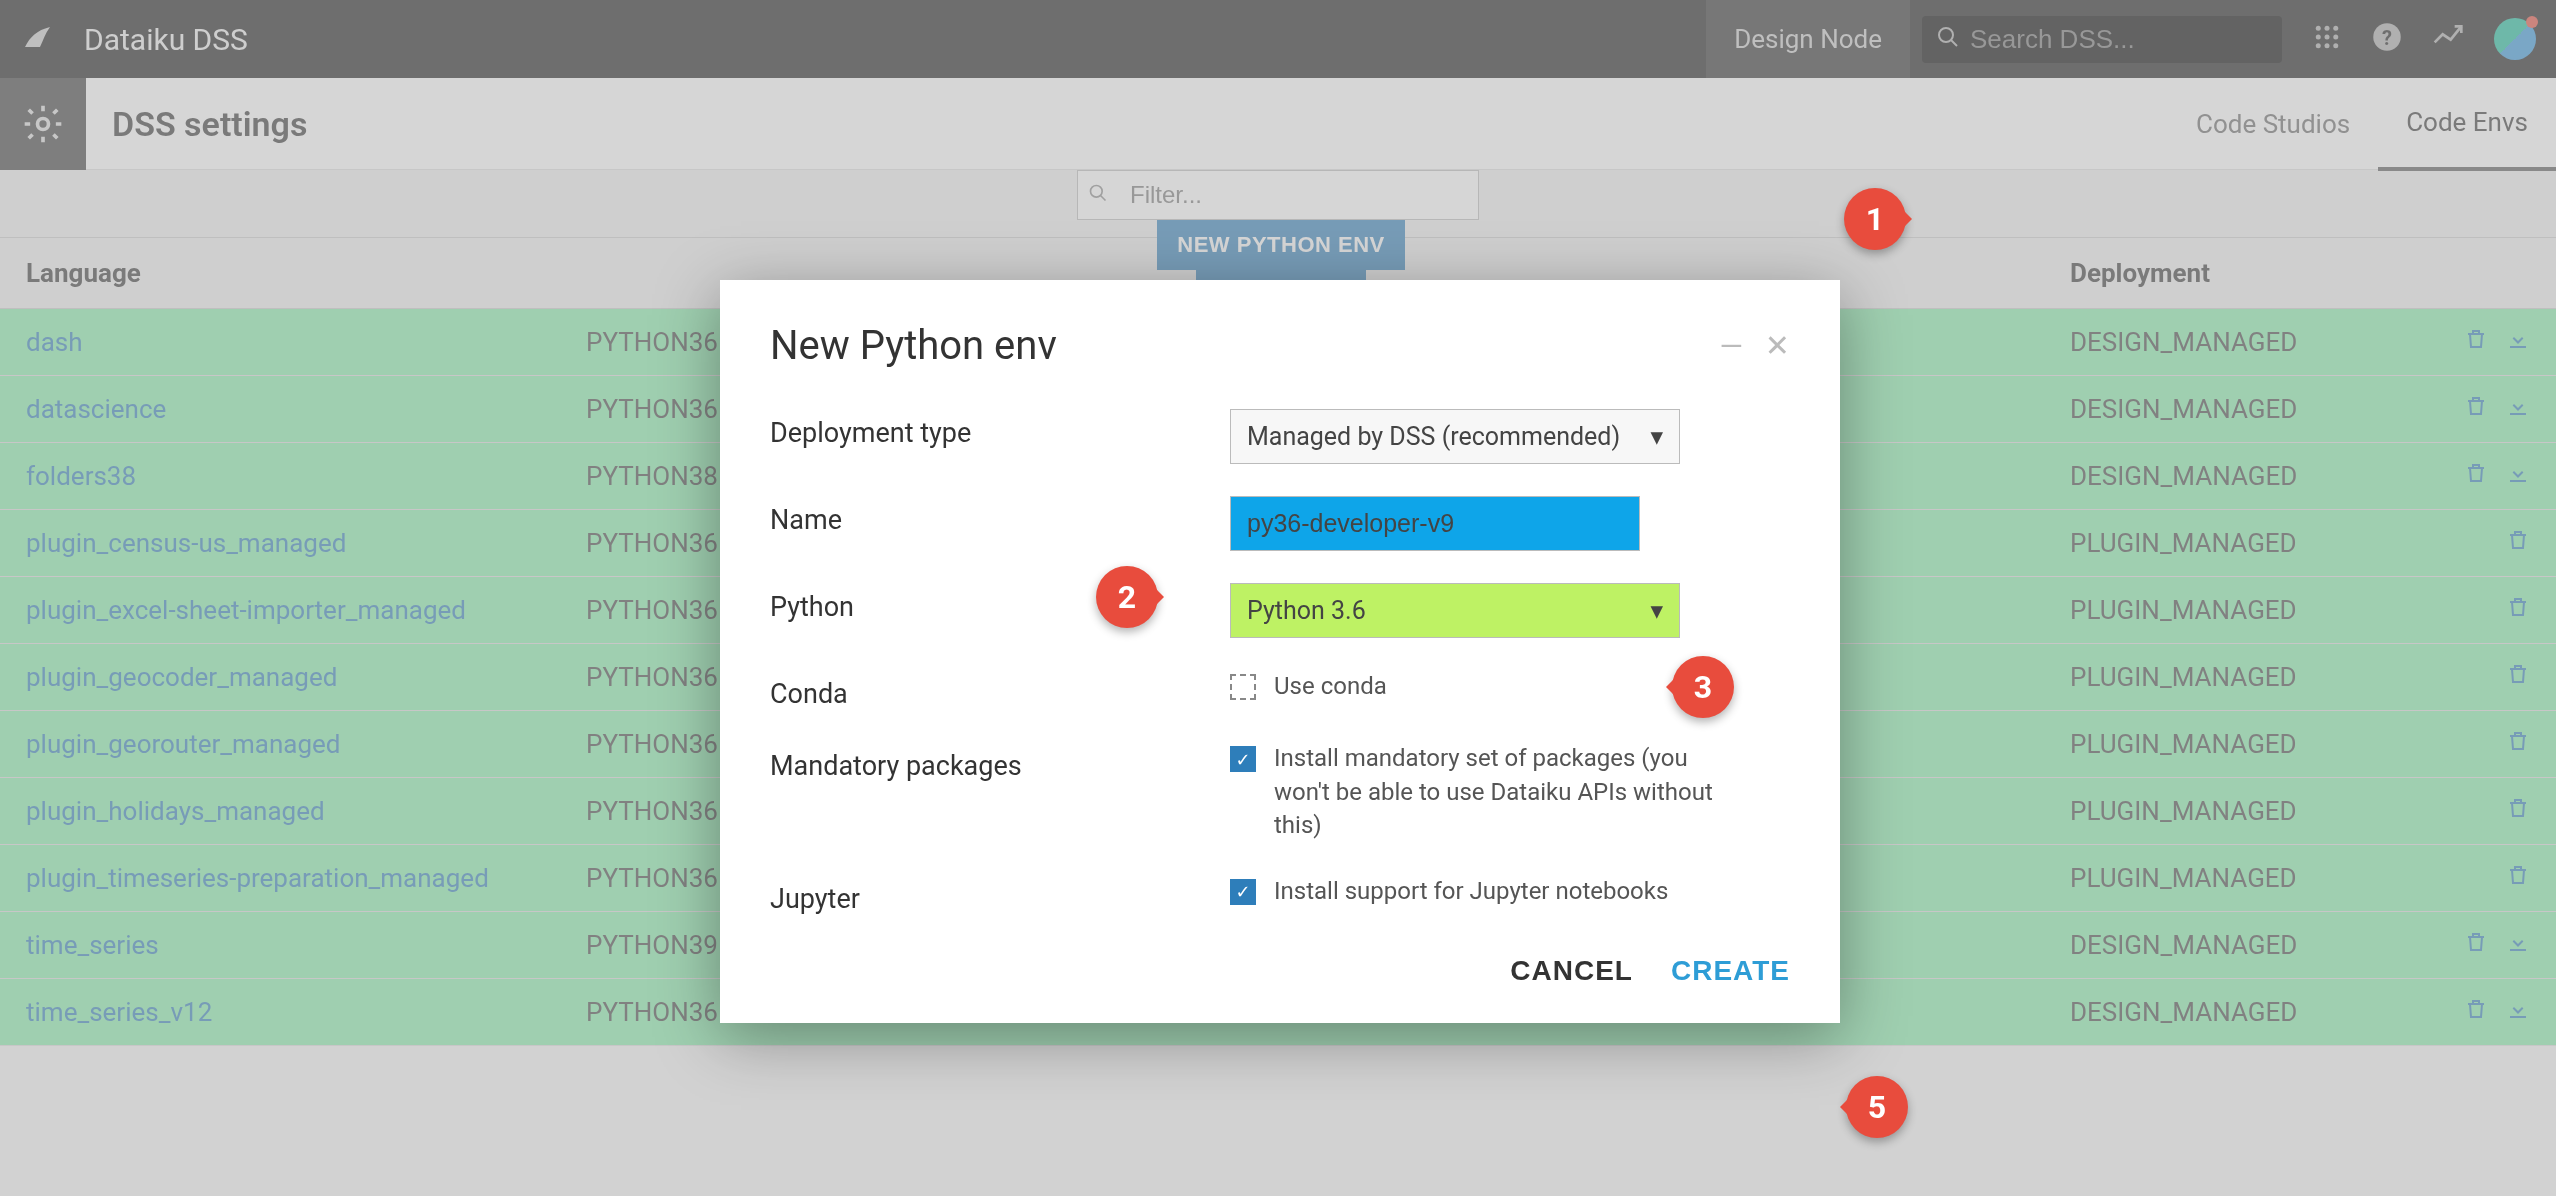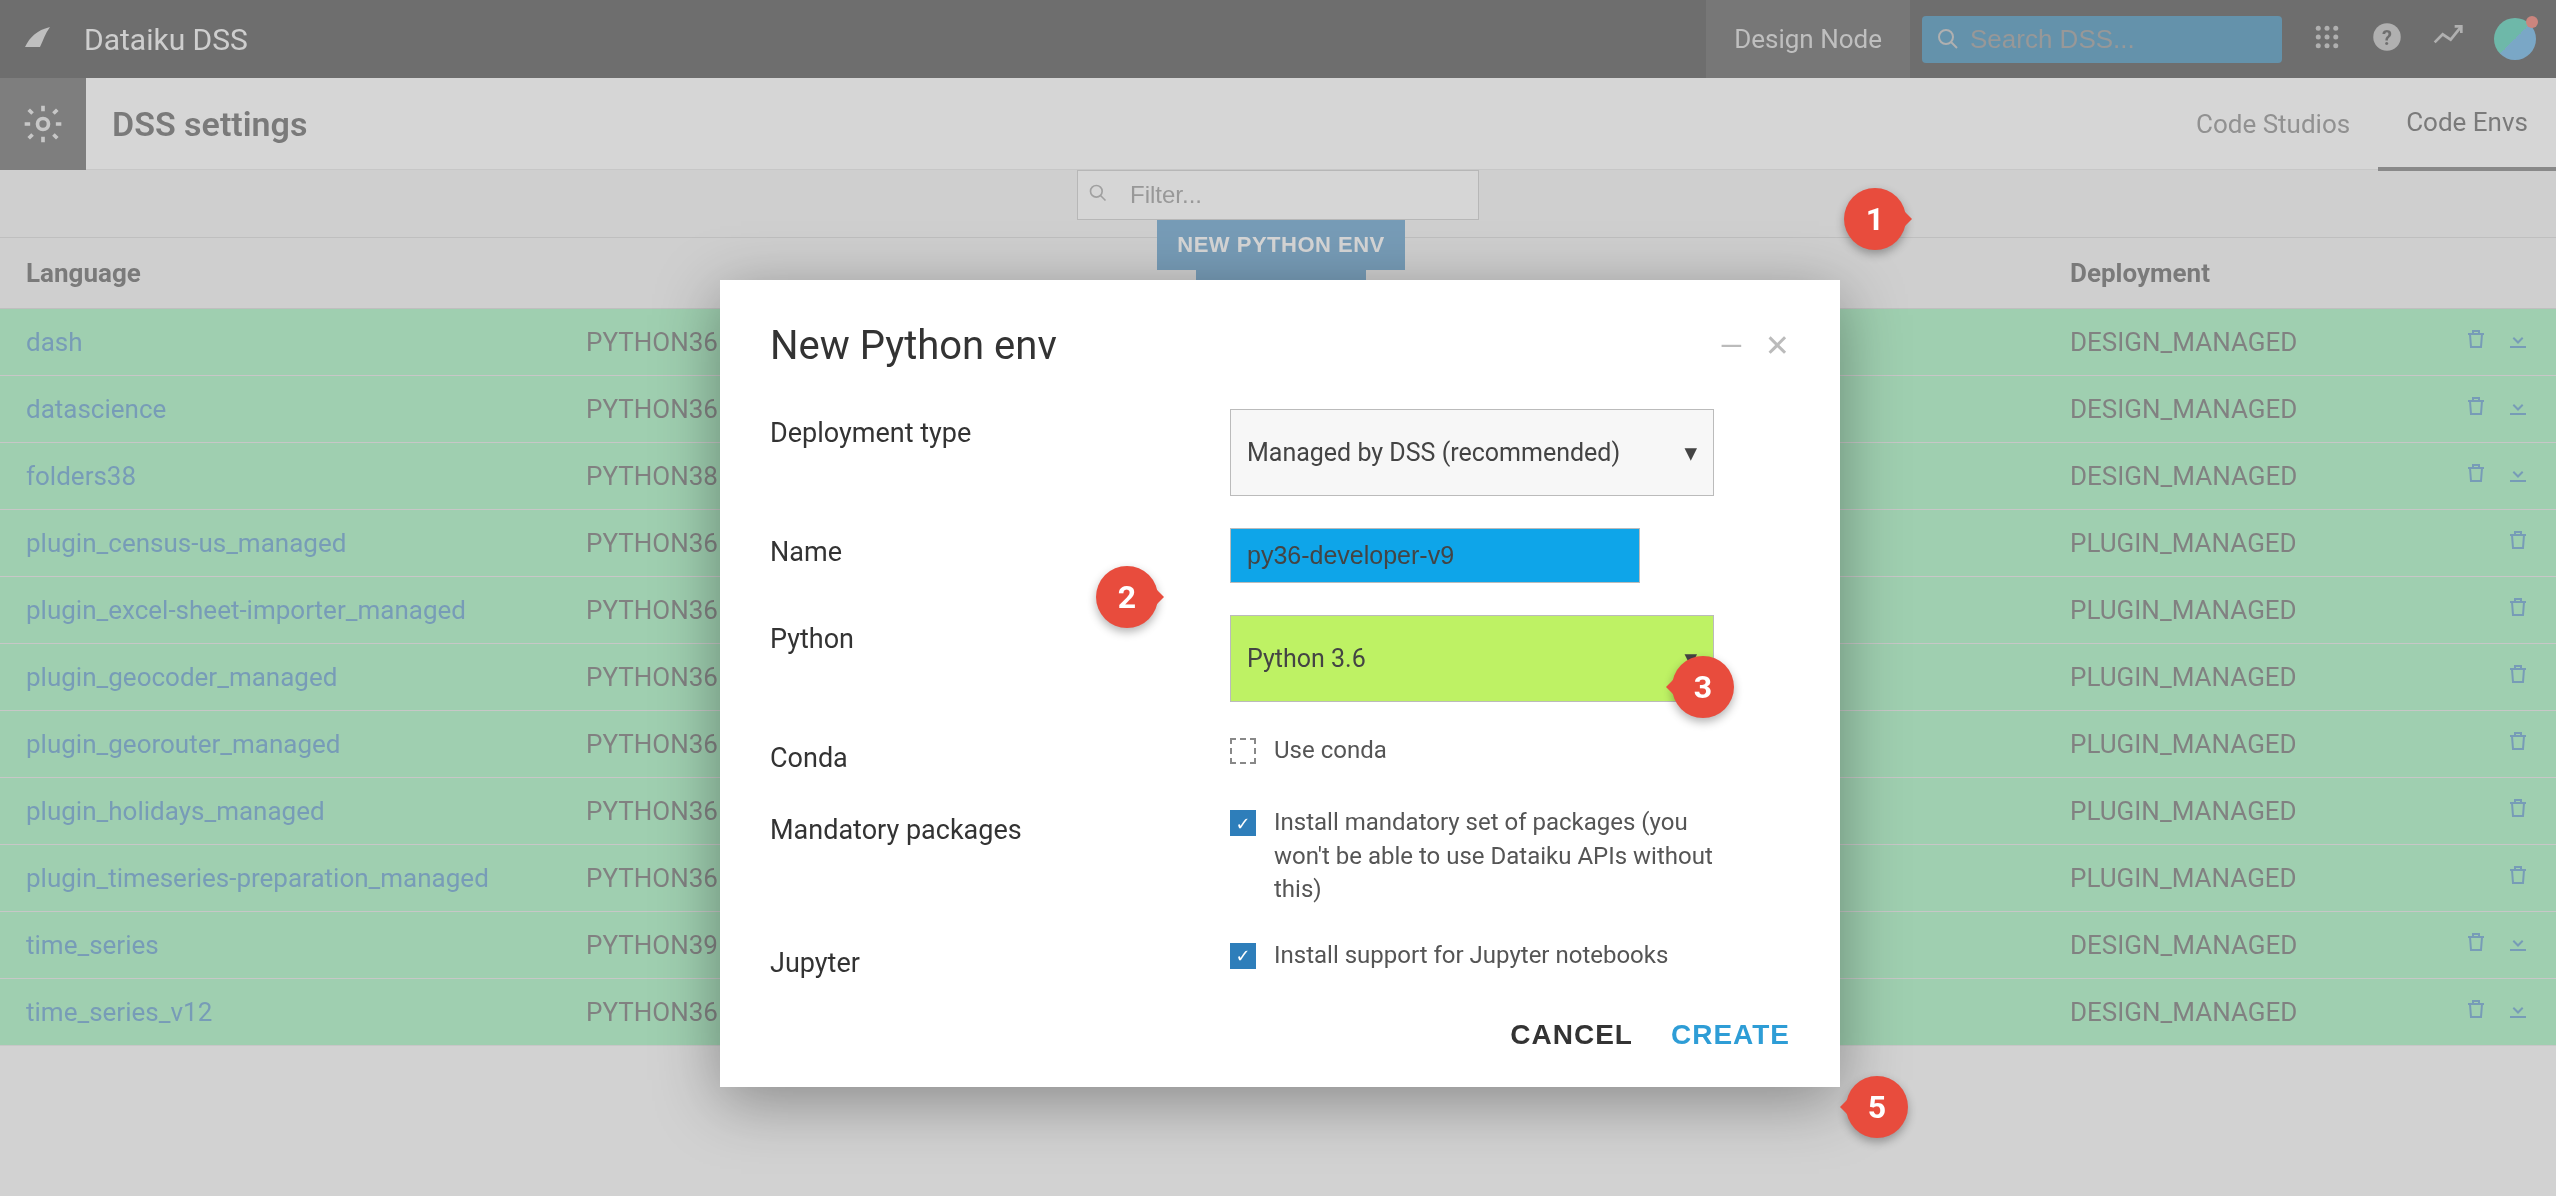--- a/index.html
+++ b/index.html
@@ -2,21 +2,21 @@
 <html><head>
 <meta charset="utf-8">
 <style>
 * { margin: 0; padding: 0; box-sizing: border-box; }
 body { font-family: -apple-system, BlinkMacSystemFont, "Segoe UI", Roboto, sans-serif; background: #f5f5f5; position: relative; width: 2556px; height: 1196px; overflow: hidden; }
 
 .topbar { height: 78px; background: #1a1a1a; color: #fff; display: flex; align-items: center; padding: 0 20px; }
 .logo-bird { margin-right: 24px; }
 .app-title { font-size: 30px; font-weight: 400; color: #eee; flex: 1; }
 .node-label { background: #2d2d2d; color: #ccc; padding: 24px 28px; font-size: 26px; height: 78px; display: flex; align-items: center; }
-.search-wrap { display: flex; align-items: flex-end; background: #0369a1; border-radius: 4px; padding: 8px 14px; margin-left: 12px; width: 360px; }
+.search-wrap { display: flex; align-items: center; background: #000000; border-radius: 4px; padding: 8px 14px; margin-left: 12px; width: 360px; }
 .search-input { background: transparent; border: none; color: #bbb; font-size: 26px; margin-left: 10px; outline: none; width: 100%; }
 .topbar-icons { display: flex; align-items: center; gap: 30px; margin-left: 30px; }
 .topbar-icon { color: #aaa; cursor: pointer; }
 .avatar-circle { width: 42px; height: 42px; border-radius: 50%; background: linear-gradient(135deg, #1abc9c 50%, #3498db 50%); position: relative; }
 .avatar-circle::after { content: ""; position: absolute; top: -2px; right: -2px; width: 12px; height: 12px; background: #e74c3c; border-radius: 50%; }
 
 .secondbar { height: 92px; background: #fff; border-bottom: 1px solid #ddd; display: flex; align-items: center; }
 .gear-box { width: 86px; height: 92px; background: #3c3c3c; display: flex; align-items: center; justify-content: center; }
 .page-title { font-size: 34px; font-weight: 600; color: #333; margin-left: 26px; flex: 1; }
 .tab { font-size: 26px; color: #666; padding: 30px 28px; cursor: pointer; }
@@ -45,21 +45,21 @@
 .overlay { position: absolute; inset: 0; background: rgba(180,180,180,0.55); z-index: 10; }
 
 .modal { position: absolute; top: 280px; left: 720px; width: 1120px; background: #fff; z-index: 20; box-shadow: 0 14px 60px rgba(0,0,0,0.35); padding: 42px 50px 36px 50px; }
 .modal-header { display: flex; align-items: center; margin-bottom: 40px; }
 .modal-title { font-size: 40px; font-weight: 400; color: #333; flex: 1; }
 .modal-ctrl { color: #bbb; font-size: 30px; margin-left: 22px; cursor: pointer; }
 
 .form-row { display: flex; align-items: flex-start; margin-bottom: 32px; }
 .form-label { width: 460px; font-size: 27px; color: #333; padding-top: 8px; }
 .form-control { flex: 1; }
-.select-box { border: 1px solid #bbb; padding: 28px 16px; font-size: 25px; color: #444; display: flex; align-items: center; justify-content: space-between; width: 484px; background: #f7f7f7; }
+.select-box { border: 1px solid #bbb; padding: 12px 16px; font-size: 25px; color: #444; display: flex; align-items: center; justify-content: space-between; width: 450px; background: #f7f7f7; }
 .text-input { border: 1px solid #bbb; padding: 12px 16px; font-size: 25px; color: #444; width: 410px; background: #0ea5e9; }
 .checkbox-row { display: flex; align-items: flex-start; gap: 18px; }
 .checkbox { width: 26px; height: 26px; border: 2px solid #888; display: inline-flex; align-items: center; justify-content: center; margin-top: 4px; }
 .checkbox.checked { background: #2e7eba; border-color: #2e7eba; color: #fff; font-size: 18px; }
 .checkbox.dashed { border-style: dashed; }
 .check-label { font-size: 24px; color: #555; max-width: 460px; line-height: 1.4; }
 
 .modal-footer { display: flex; justify-content: flex-end; gap: 38px; margin-top: 40px; }
 .footer-btn { font-size: 28px; font-weight: 700; letter-spacing: 1px; cursor: pointer; background: none; border: none; }
 .cancel-btn { color: #333; }

